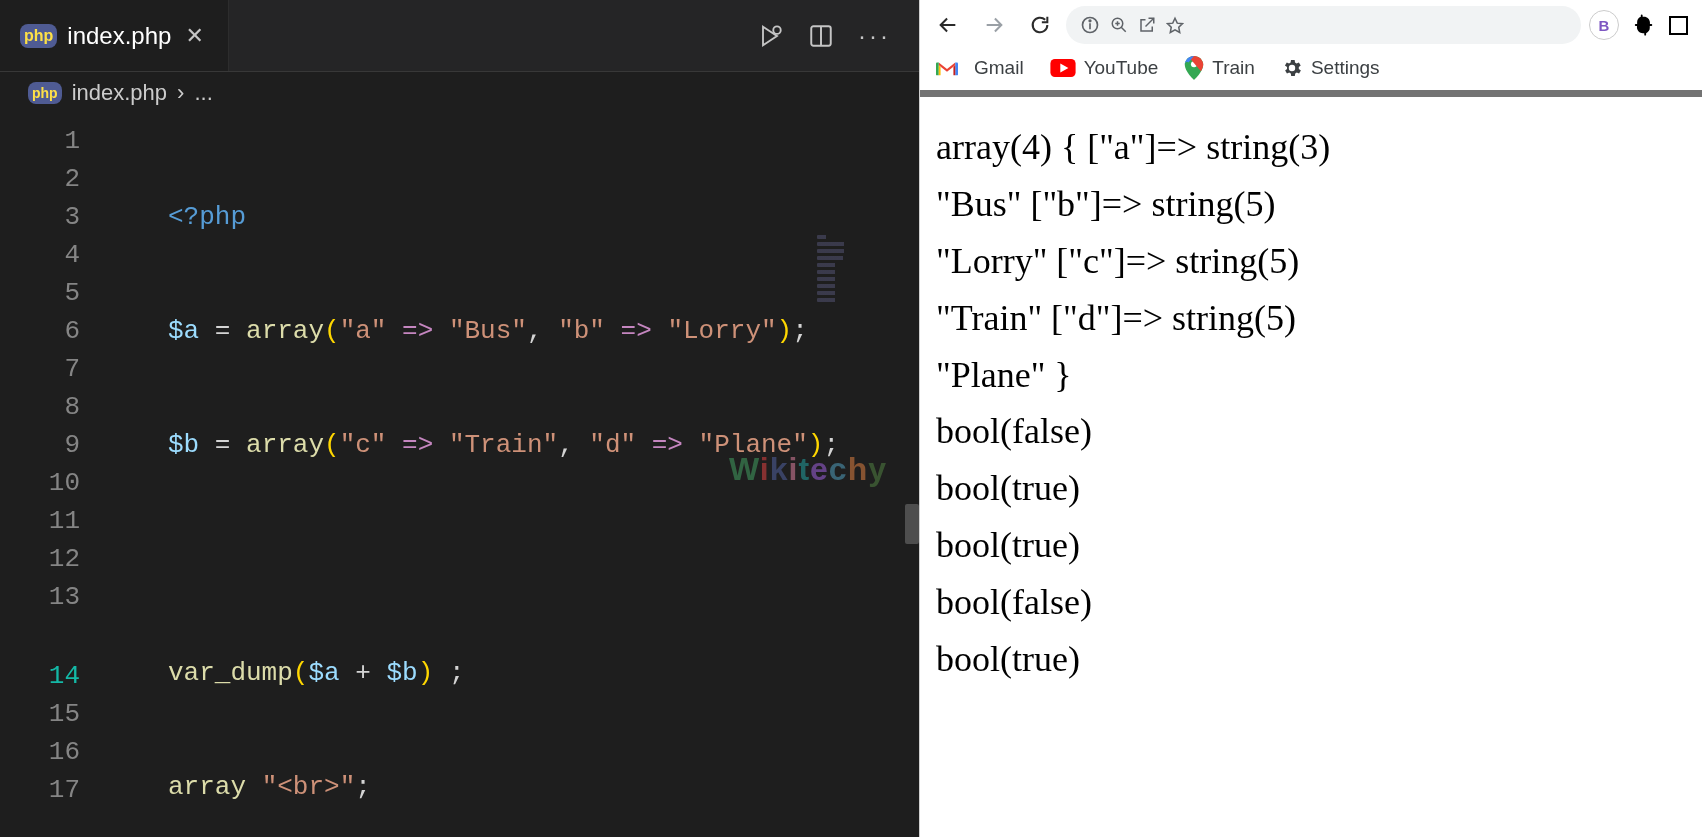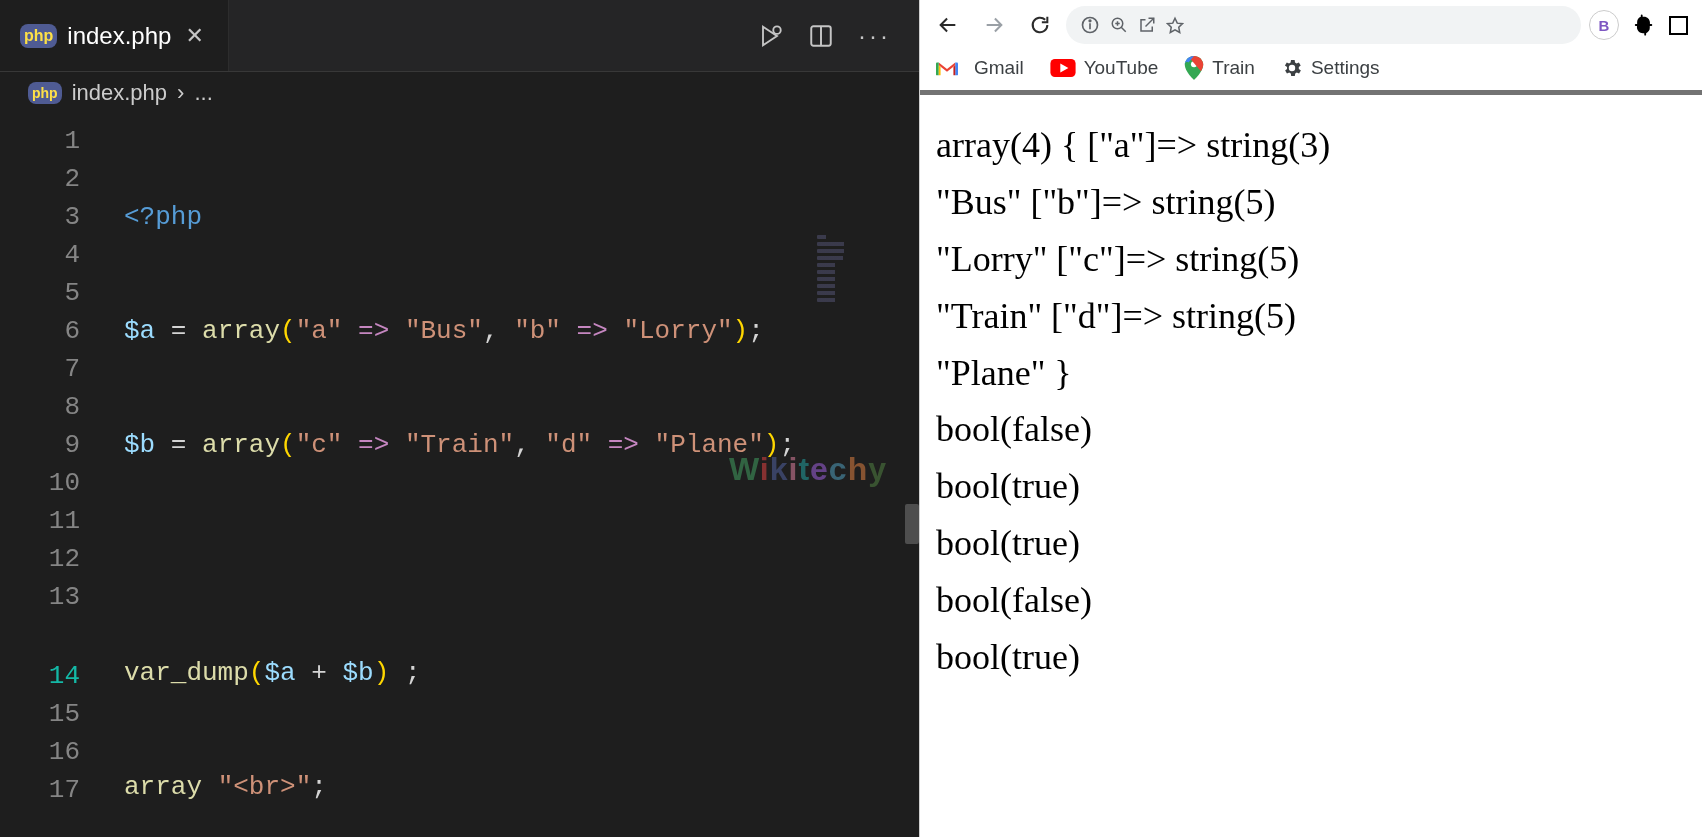--- a/index.html
+++ b/index.html
@@ -19,21 +19,21 @@
 
     .breadcrumb { display: flex; align-items: center; gap: 10px; height: 42px; padding-left: 28px; font-size: 22px; color: #cccccc; background: #1e1e1e; border-bottom: 1px solid #1e1e1e; }
     .breadcrumb .chev { color: #cccccc; }
     .breadcrumb .ell { color: #cccccc; }
 
     .codearea { position: relative; flex: 1; font-family: Consolas, "Courier New", monospace; font-size: 26px; line-height: 38px; }
     .gutter { position: absolute; left: 0; top: 8px; width: 102px; text-align: right; color: #858585; padding-right: 22px; user-select: none; }
     .gutter div { height: 38px; }
     .gutter .cur { color: #14b8a6; margin-top: 41px; }
     .code { position: absolute; left: 102px; top: 8px; padding-left: 22px; white-space: pre; }
-    .code .row { height: 38px; display: block; }
+    .code .row { height: 38px; display: block; margin-left: 44px; }
 
     
     .c-tag  { color: #569cd6; }
     .c-var  { color: #9cdcfe; }
     .c-op   { color: #d4d4d4; }
     .c-fn   { color: #dcdcaa; }
     .c-par  { color: #ffd700; }
     .c-str  { color: #ce9178; }
     .c-arr  { color: #c586c0; }
 
@@ -61,21 +61,21 @@
     .toolbar { display: flex; align-items: center; height: 50px; padding: 4px 8px; gap: 6px; }
     .icon-btn { width: 40px; height: 40px; border-radius: 50%; display: flex; align-items: center; justify-content: center; color: #2b2b2b; }
     .icon-btn.dis { color: #9aa0a6; }
     .url-bar { flex: 1; height: 38px; background: #f1f3f4; border-radius: 19px; display: flex; align-items: center; gap: 10px; padding: 0 14px; color: #202124; min-width: 0; }
     .url-bar .info { color: #5f6368; }
     .url-text { flex: 1; font-size: 19px; overflow: hidden; white-space: nowrap; text-overflow: ellipsis; }
     .endicons { display: flex; align-items: center; gap: 14px; color: #5f6368; padding: 0 6px 0 2px; }
     .avatar { width: 30px; height: 30px; border-radius: 50%; border: 1px solid #ccc; display:flex;align-items:center;justify-content:center; font-size:15px; font-weight:700; color:#7e57c2;}
     .squares{width:19px;height:19px;border:2px solid #000;}
 
-    .bookmarks { display: flex; align-items: center; gap: 26px; padding: 6px 16px 10px; color: #3c4043; font-size: 19px; border-bottom: 5px solid #737373; }
+    .bookmarks { display: flex; align-items: center; gap: 26px; padding: 6px 16px 10px; color: #3c4043; font-size: 19px; border-bottom: 7px solid #737373; }
     .bm { display: flex; align-items: center; gap: 8px; }
 
     .page { flex: 1; padding: 22px 16px 10px 16px; font-family: "Times New Roman", Times, serif; font-size: 36px; line-height: 1.58; color: #000; }
     .page .ln { display: block; }
 
     svg { display: block; }
   </style>
 </head>
 <body>
 

